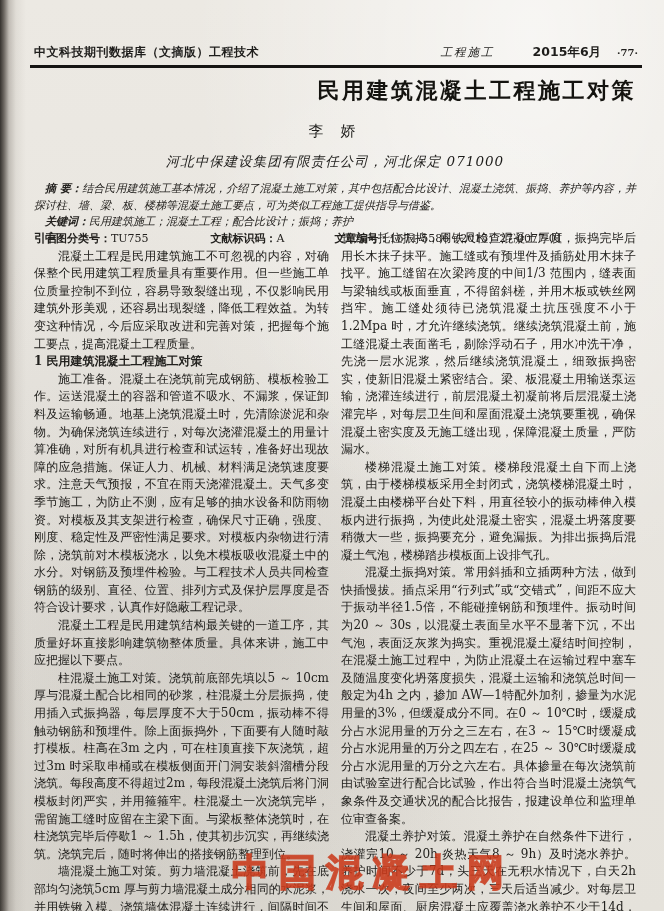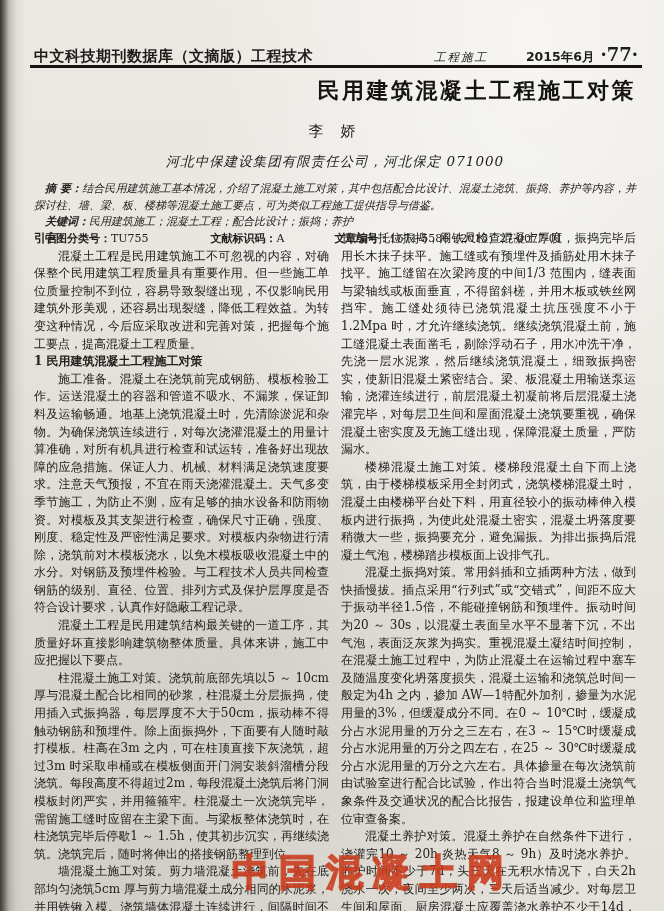--- a/index.html
+++ b/index.html
@@ -15,24 +15,24 @@
       linear-gradient(180deg,#ece9e3 0%, #e8e5df 55%, #e5e2db 100%);
   }
   .texture{position:absolute;inset:0;pointer-events:none;
     background:
       radial-gradient(circle at 62% 30%, rgba(255,255,255,.20), transparent 30%),
       radial-gradient(circle at 40% 70%, rgba(130,124,116,.08), transparent 35%);
   }
 
   
   .header{position:absolute;top:44px;left:34px;right:26px;display:flex;align-items:baseline;}
-  .hdr-left{font-family:Liberation Serif, serif;font-weight:bold;font-size:15px;letter-spacing:.5px;}
+  .hdr-left{font-family:Liberation Serif, serif;font-weight:bold;font-size:12px;letter-spacing:.5px;}
   .hdr-center{flex:1;text-align:right;font-size:11.5px;font-style:italic;letter-spacing:2px;transform:translateX(-38px);}
   .hdr-right{font-family:"DejaVu Sans","Liberation Sans",sans-serif;font-weight:bold;font-size:12.5px;}
-  .hdr-page{font-weight:bold;font-size:18px;margin-left:6px;}
+  .hdr-page{font-weight:bold;font-size:10px;margin-left:16px;}
   .header-rule{position:absolute;top:65px;left:30px;right:22px;height:3px;background:#161513;}
 
   
   .front{position:absolute;top:76px;left:34px;right:28px;text-align:center;}
   .title{font-size:22px;font-weight:bold;letter-spacing:2.5px;color:#14130f;text-align:right;}
   .author{margin-top:16px;font-size:15px;letter-spacing:6px;}
   .affil{margin-top:12px;font-size:13.5px;font-style:italic;letter-spacing:1px;}
   .meta{margin-top:10px;text-align:left;font-size:11px;line-height:16.5px;font-style:italic;color:#23211e;}
   .meta .lbl{font-weight:bold;font-style:italic;}
   .abstract{text-indent:1em;text-align:justify;}

